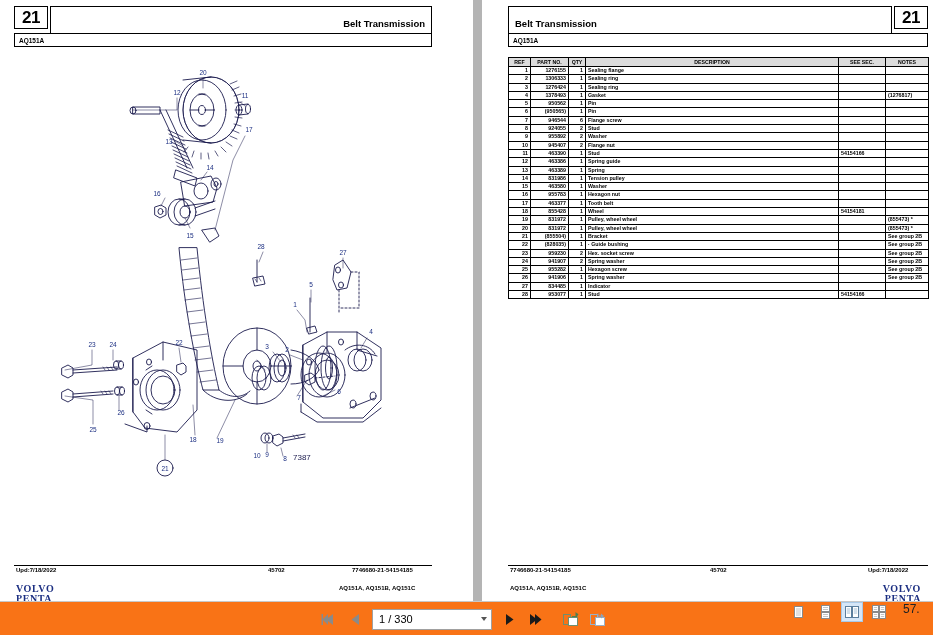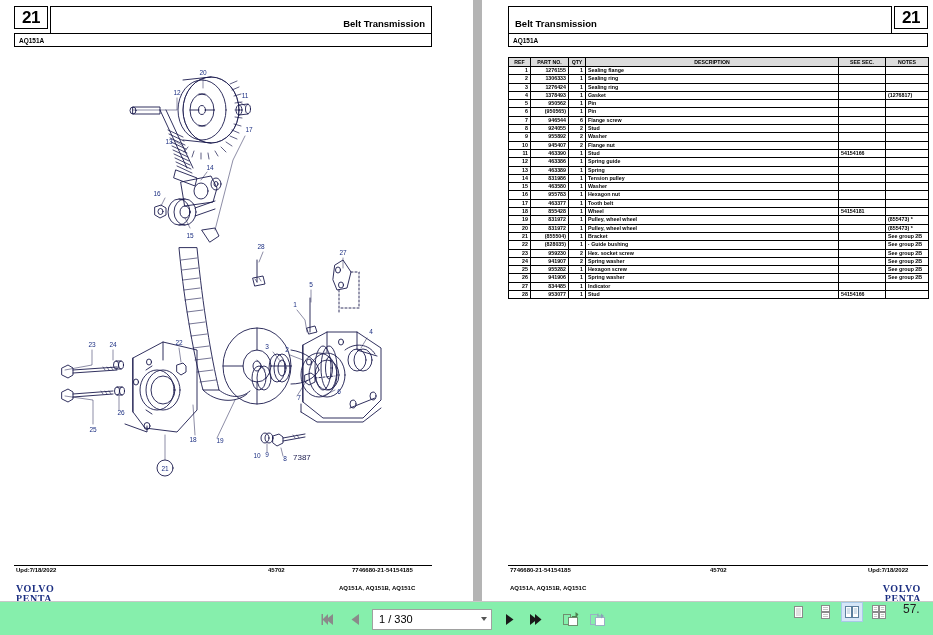--- a/index.html
+++ b/index.html
@@ -101,21 +101,21 @@
   .logo {
     position: absolute; color: #1c2f82;
     font-family: "Liberation Serif", serif;
     font-weight: bold; font-size: 10px; line-height: 10px;
     letter-spacing: 0.6px;
   }
 
   
   #toolbar {
     position: absolute; left: 0; top: 601px; width: 933px; height: 34px;
-    background: #86efac; border-top: 1px solid #c8c8c8;
+    background: #f97316; border-top: 1px solid #c8c8c8;
     display: flex; align-items: center;
   }
   #tb-center {
     position: absolute; left: 318px; top: 0; height: 34px;
     display: flex; align-items: center; gap: 7px;
   }
   #tb-right {
     position: absolute; right: 8px; top: 0; height: 34px;
     display: flex; gap: 5px;
   }

